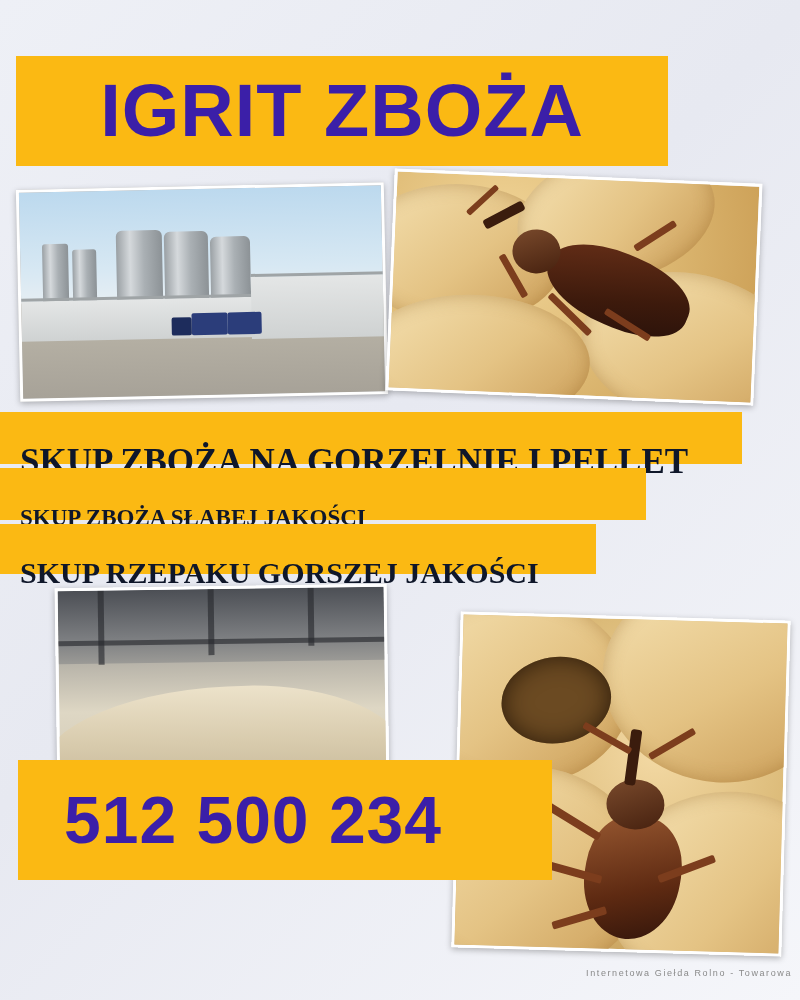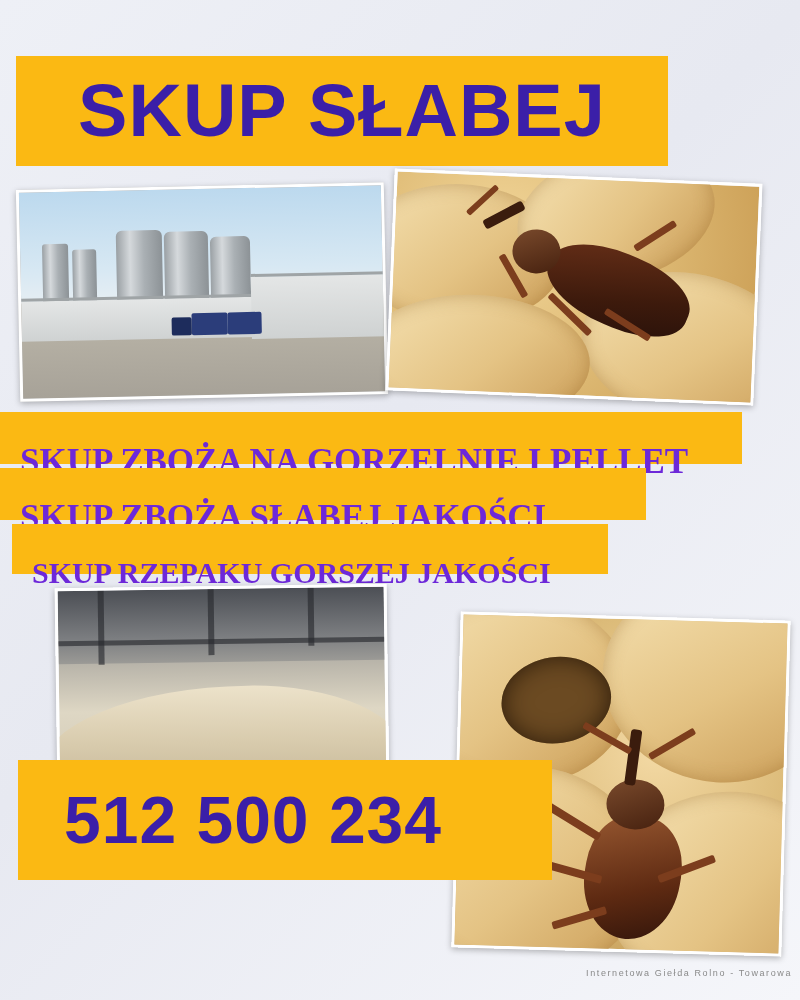--- a/index.html
+++ b/index.html
@@ -174,29 +174,29 @@
     position: absolute;
     background: #fbb913;
     display: flex;
     align-items: center;
     padding-left: 20px;
     box-sizing: border-box;
   }
   .bar span {
     font-family: "Liberation Serif", serif;
     font-weight: bold;
-    color: #6d28d9;
+    color: #0f172a;
     white-space: nowrap;
     margin-top: 48px;
   }
   .bar1 { left: 0; top: 412px; width: 742px; height: 52px; }
   .bar1 span { font-size: 35px; }
   .bar2 { left: 0; top: 468px; width: 646px; height: 52px; }
-  .bar2 span { font-size: 35px; }
-  .bar3 { left: 12px; top: 524px; width: 596px; height: 50px; }
+  .bar2 span { font-size: 23px; }
+  .bar3 { left: 0; top: 524px; width: 596px; height: 50px; }
   .bar3 span { font-size: 30px; }
 
   
   .phone-band {
     position: absolute;
     left: 18px;
     top: 760px;
     width: 534px;
     height: 120px;
     background: #fbb913;
@@ -238,21 +238,21 @@
     letter-spacing: 1.6px;
     margin-top: 3px;
   }
 </style>
 </head>
 <body>
 
 <div class="poster">
 
   <div class="title-band">
-    <div class="title-text">SKUP SŁABEJ</div>
+    <div class="title-text">IGRIT ZBOŻA</div>
   </div>
 
   <div class="photo photo-silo">
     <div class="silo-sky"></div>
     <div class="silo-ground"></div>
     <div class="silo-tank" style="left:22px; top:52px; width:26px; height:60px;"></div>
     <div class="silo-tank" style="left:52px; top:58px; width:24px; height:54px;"></div>
     <div class="silo-tank" style="left:96px; top:40px; width:46px; height:72px; border-radius:6px 6px 0 0;"></div>
     <div class="silo-tank" style="left:144px; top:42px; width:44px; height:70px; border-radius:6px 6px 0 0;"></div>
     <div class="silo-tank" style="left:190px; top:48px; width:40px; height:64px; border-radius:6px 6px 0 0;"></div>

